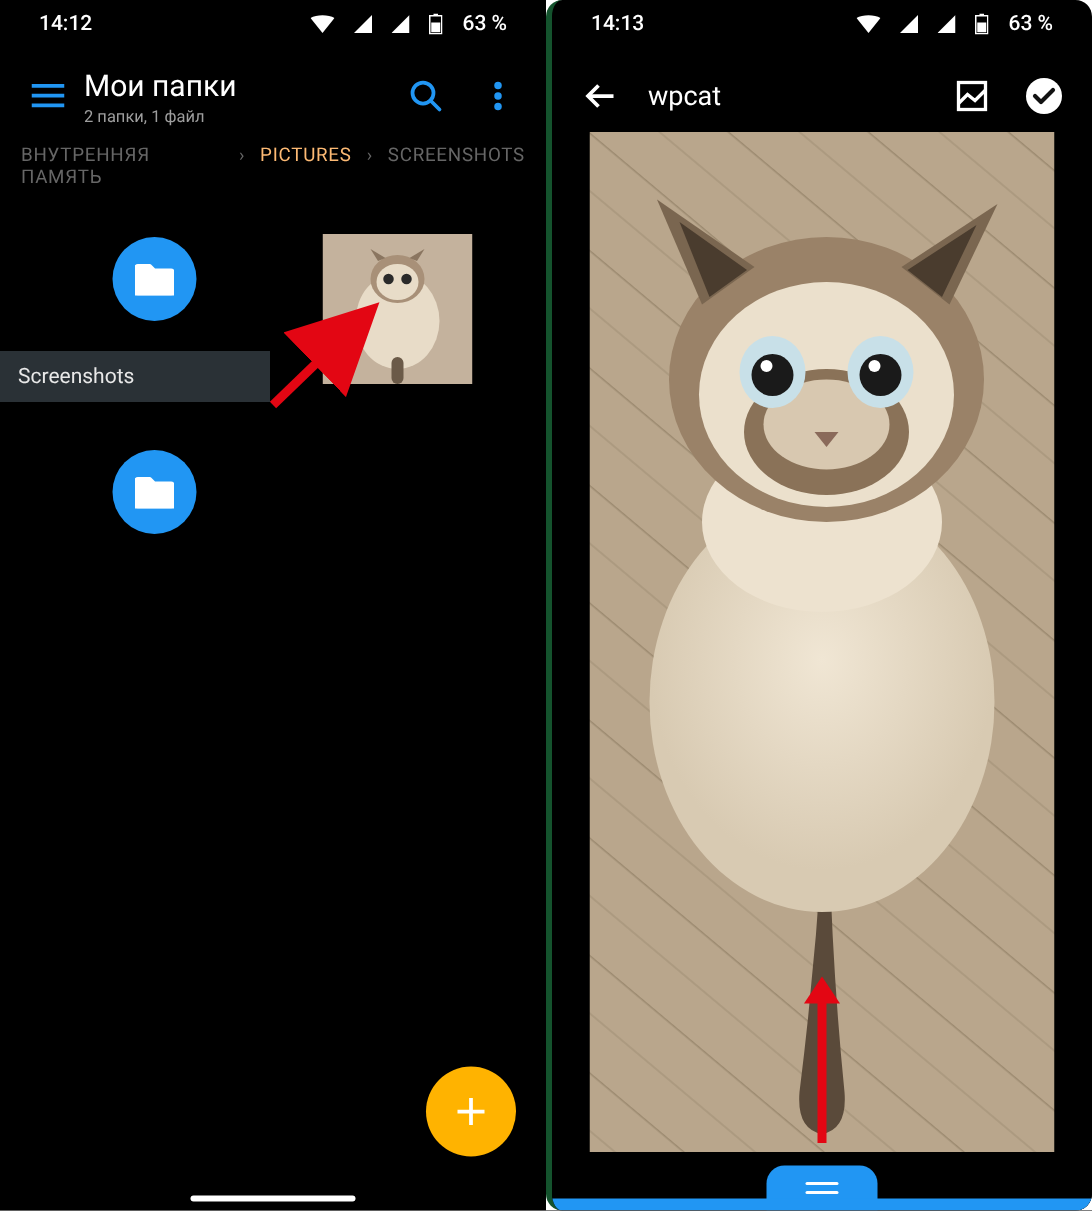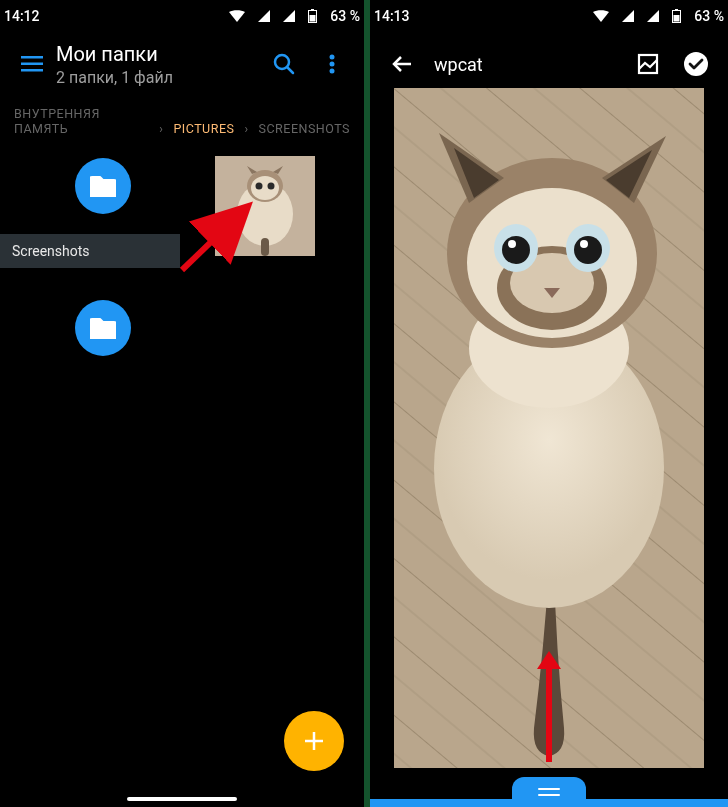--- a/index.html
+++ b/index.html
@@ -11,27 +11,27 @@
       font-family: Roboto, -apple-system, sans-serif;
       overflow: hidden;
     }
     .phone {
       width: 364px;
       height: 807px;
       background: #000;
       position: relative;
       overflow: hidden;
     }
-    .phone + .phone { border-left: 6px solid #14532d; }
+    .phone + .phone { border-left: 4px solid #14532d; border-radius: 11px; }
     .status-bar {
       height: 32px;
       display: flex;
       align-items: center;
       justify-content: space-between;
-      padding: 0 4px;
+      padding: 0 26px;
       color: #fff;
       font-size: 14px;
       font-weight: 500;
     }
     .status-right {
       display: flex;
       align-items: center;
       gap: 13px;
     }
     .status-right svg { display: block; }
@@ -44,25 +44,25 @@
     .icon-btn {
       width: 48px;
       height: 48px;
       display: flex;
       align-items: center;
       justify-content: center;
       cursor: pointer;
     }
     .app-title-group { flex: 1; }
     .app-title { color: #fff; font-size: 20px; font-weight: 400; }
-    .app-subtitle { color: #9e9e9e; font-size: 16px; margin-top: 2px; }
+    .app-subtitle { color: #9e9e9e; font-size: 11px; margin-top: 2px; }
     .breadcrumb {
       height: 40px;
       display: flex;
-      align-items: flex-end;
+      align-items: flex-start;
       gap: 10px;
       padding: 0 14px;
       font-size: 12.5px;
       letter-spacing: 0.5px;
     }
     .crumb { color: #666; }
     .crumb.active { color: #fdba74; }
     .crumb-sep { color: #666; font-size: 12px; }
     .files-area { padding: 10px 0 0 0; position: relative; }
     .file-row { display: flex; gap: 30px; padding-left: 20px; margin-bottom: 20px; position: relative; }

